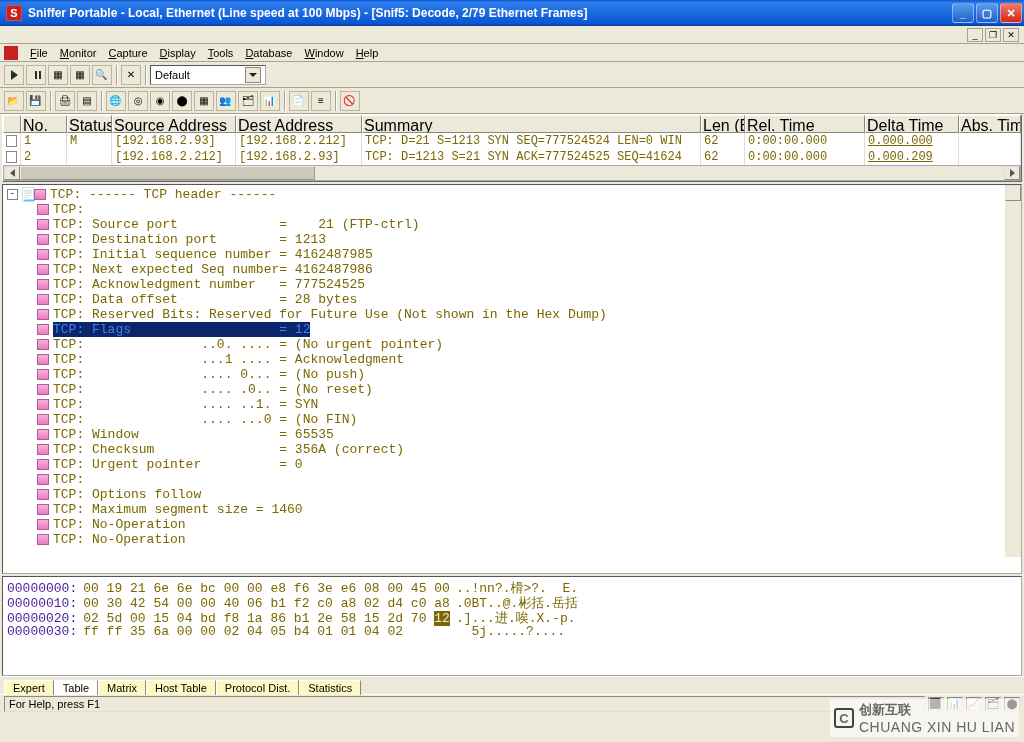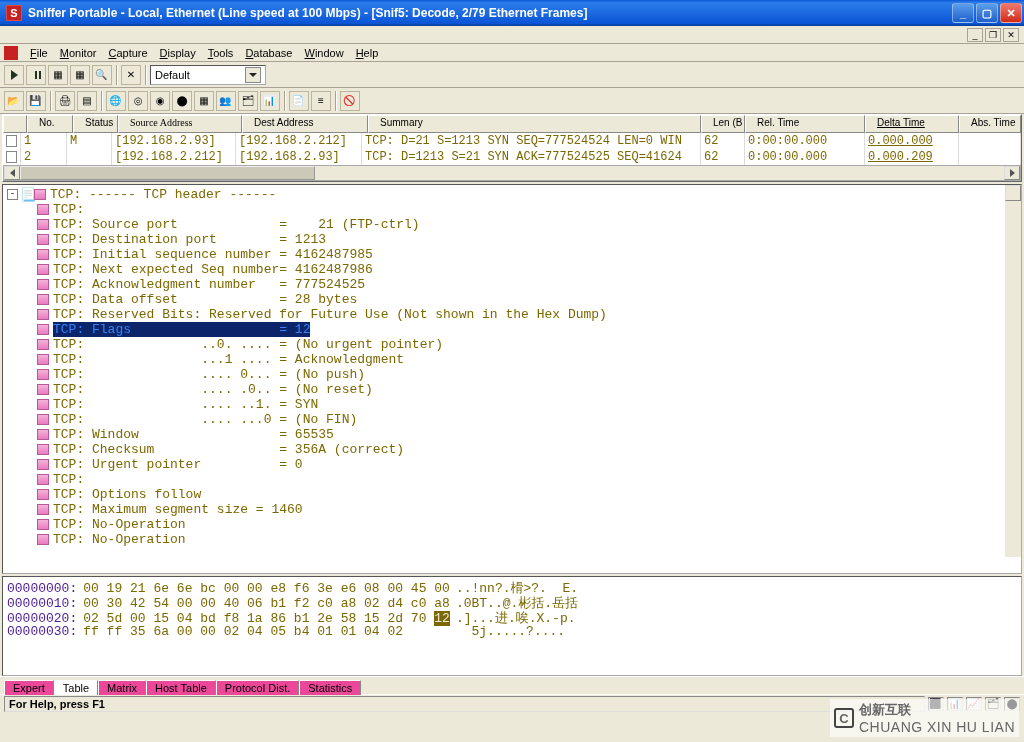--- a/index.html
+++ b/index.html
@@ -117,29 +117,29 @@
   border-left: 1px solid #fff;
   border-right: 1px solid #666;
   border-bottom: 1px solid #666;
   margin: 0 2px;
 }
 .ghdr { display: flex; height: 18px; }
 .gcell {
   border: 1px solid #888;
   border-left-color: #fff; border-top-color: #fff;
   background: #ece9d8;
-  padding: 1px 11px;
-  font-size: 10px;
+  padding: 1px 1px;
+  font-size: 16px;
   overflow: hidden;
   white-space: nowrap;
 }
 .gcol0 { width: 18px; }
 .gcol1 { width: 46px; }
 .gcol2 { width: 45px; }
-.gcol3 { width: 124px; font-family: Liberation Serif, serif; }
+.gcol3 { width: 124px; }
 .gcol4 { width: 126px; }
 .gcol5 { flex: 1; min-width: 100px; }
 .gcol6 { width: 44px; }
 .gcol7 { width: 120px; }
 .gcol8 { width: 94px; text-decoration: underline; }
 .gcol9 { width: 62px; }
 .gdrow { display: flex; height: 16px; align-items: stretch; }
 .gdcell {
   padding: 0 3px;
   font-family: 'Courier New', monospace;
@@ -223,35 +223,35 @@
   background: #ece9d8;
   border-top: 1px solid #fff;
   gap: -1px;
 }
 .tab {
   padding: 1px 8px;
   font-size: 11px;
   border: 1px solid #888;
   border-top-color: #fff;
   border-left-color: #fff;
-  background: #ec4899;
+  background: #fef9c3;
   border-bottom: none;
   position: relative;
   bottom: -1px;
 }
 .tab.active { background: #fff; }
 .statusbar {
   height: 18px;
   border-top: 1px solid #fff;
   display: flex;
   align-items: center;
   padding: 0 4px;
   background: #ece9d8;
 }
-.statusbar .sseg { border: 1px inset #ddd; padding: 0 4px; height: 16px; display:flex; align-items:center;font-weight:bold; }
+.statusbar .sseg { border: 1px inset #ddd; padding: 0 4px; height: 16px; display:flex; align-items:center; }
 .statusbar .sseg.main { flex: 1; }
 .sb-icon {
   width: 16px; height: 14px; margin-left: 3px;
   border: 1px inset #ddd; display:flex;align-items:center;justify-content:center;
   font-size: 10px;
 }
 .watermark {
   position: absolute;
   bottom: 5px;
   right: 5px;

